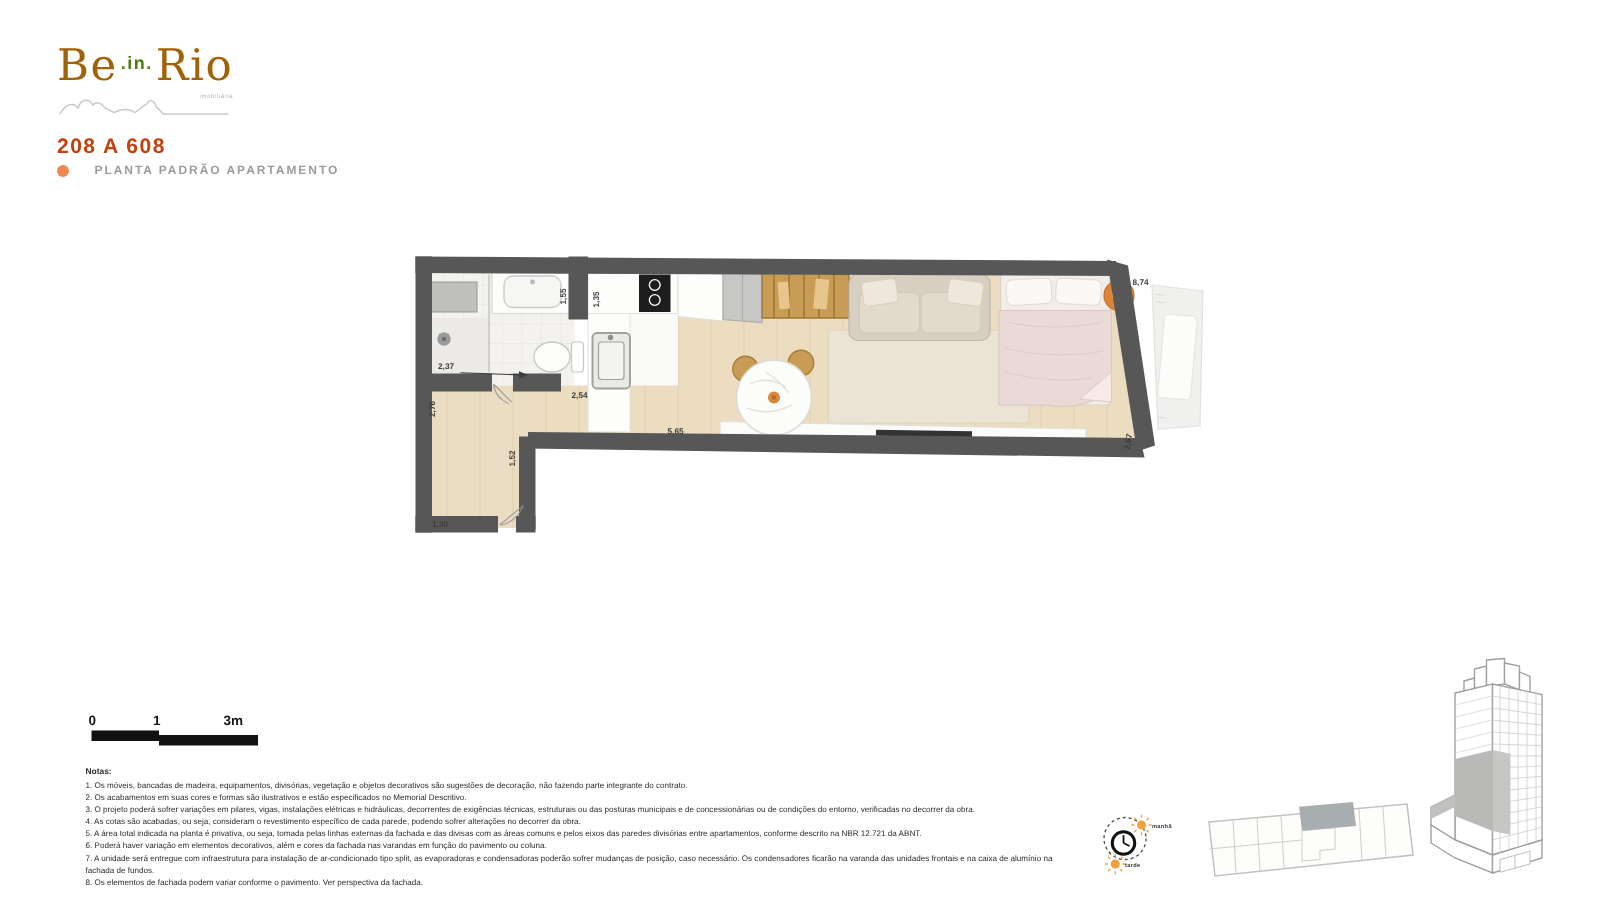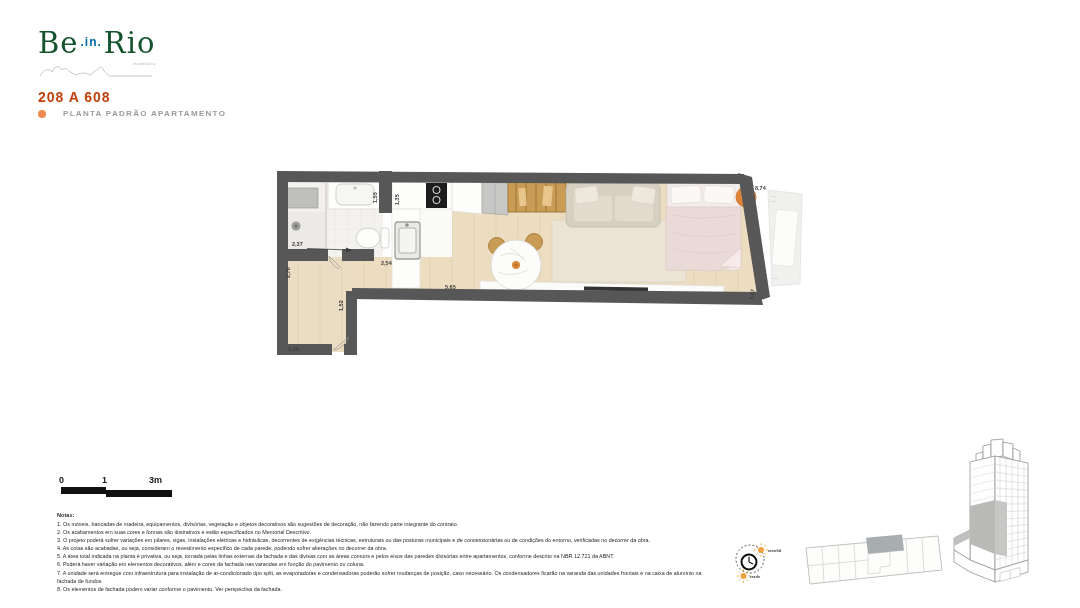--- a/index.html
+++ b/index.html
@@ -3,22 +3,22 @@
 <meta charset="utf-8">
 <style>
   html,body{margin:0;padding:0;background:#ffffff;}
   #canvas{position:relative;width:1080px;height:608px;background:#ffffff;overflow:hidden;
           font-family:"Liberation Sans",sans-serif;}
   .abs{position:absolute;}
 
   
   .logo{left:38px;top:26px;width:190px;height:70px;}
   .logo-line{white-space:nowrap;line-height:34px;}
-  .logo-be,.logo-rio{font-family:"DejaVu Serif",serif;font-size:29px;color:#14532d;letter-spacing:1px;}
-  .logo-in{color:#0369a1;font-size:12px;font-weight:bold;letter-spacing:1px;position:relative;top:-7px;margin:0 2px;}
+  .logo-be,.logo-rio{font-family:"DejaVu Serif",serif;font-size:29px;color:#a16207;letter-spacing:1px;}
+  .logo-in{color:#4d7c0f;font-size:12px;font-weight:bold;letter-spacing:1px;position:relative;top:-7px;margin:0 2px;}
   .logo-tagline{position:absolute;left:95px;top:35px;font-size:4px;color:#b4b4b2;letter-spacing:.4px;}
   .logo-mountain{position:absolute;left:0px;top:36px;}
 
   .unit-range{left:38px;top:89px;font-size:14px;font-weight:bold;color:#c2410c;letter-spacing:1px;}
   .plan-row{left:38px;top:109px;display:flex;align-items:center;gap:17px;}
   .plan-dot{width:8px;height:8px;border-radius:50%;background:#ee8a4f;}
   .plan-type{font-size:8px;font-weight:bold;color:#9b9b9b;letter-spacing:1.3px;}
 
   .area{right:34px;top:31px;text-align:right;}
   .area-label{font-size:7.5px;font-weight:bold;color:#a7a7a7;letter-spacing:1.6px;}

